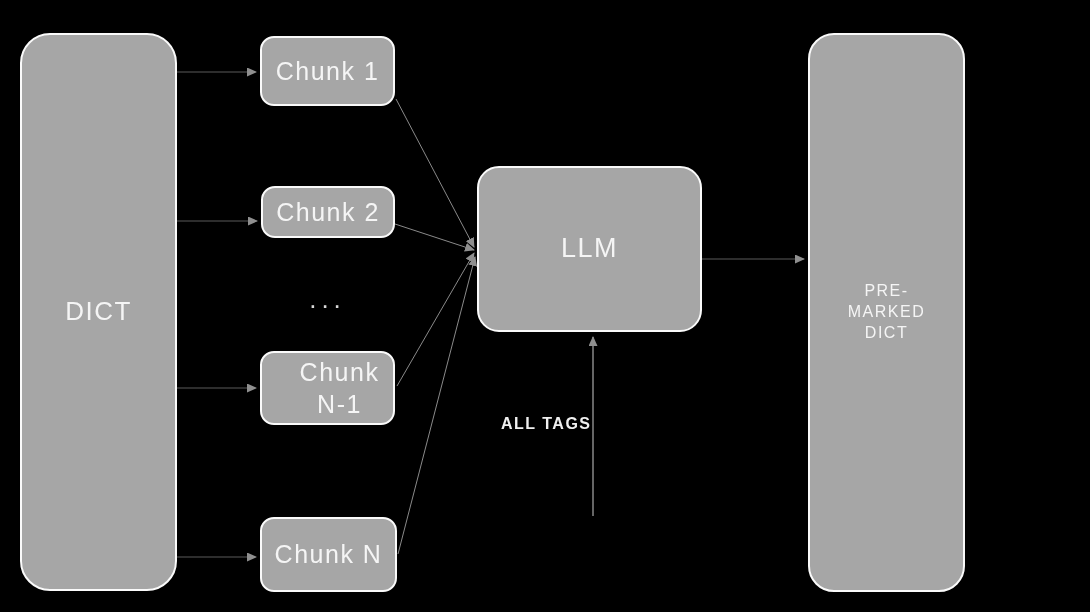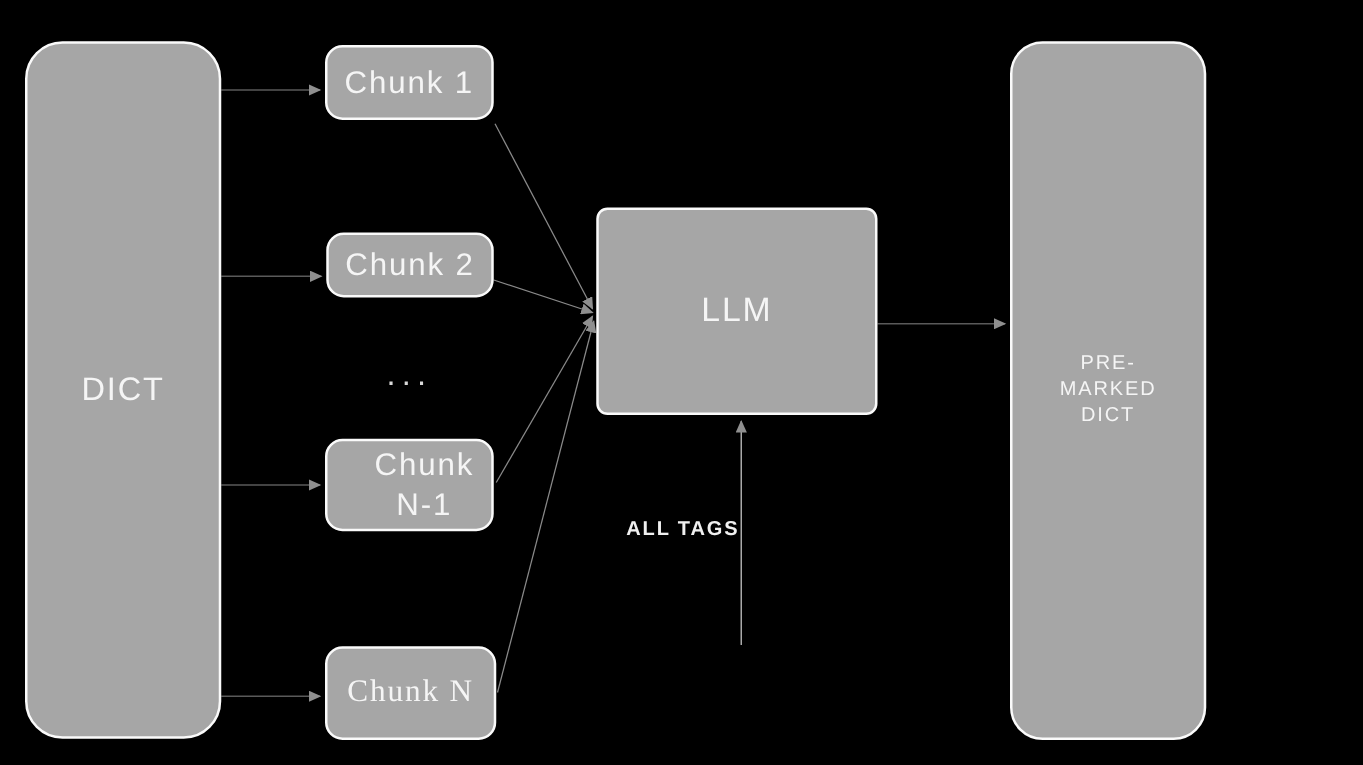--- a/index.html
+++ b/index.html
@@ -42,25 +42,25 @@
     color: var(--node-text);
     display: flex;
     align-items: center;
     justify-content: center;
     text-align: center;
     letter-spacing: 1.5px;
   }
   .node .label { white-space: pre-line; line-height: 1.3; }
 
   .node-dict    { left: 20px;  top: 33px;  width: 157px; height: 558px; border-radius: 30px; font-size: 26px; }
-  .node-chunk-1 { left: 260px; top: 36px;  width: 135px; height: 60px;  border-radius: 14px; font-size: 25px; }
+  .node-chunk-1 { left: 260px; top: 36px;  width: 135px; height: 70px;  border-radius: 14px; font-size: 25px; }
   .node-chunk-2 { left: 261px; top: 186px; width: 134px; height: 52px;  border-radius: 14px; font-size: 25px; }
   .node-chunk-n-minus-1 { left: 260px; top: 351px; width: 135px; height: 74px; border-radius: 14px; font-size: 25px; padding-left: 24px; }
-  .node-chunk-n { left: 260px; top: 517px; width: 137px; height: 75px;  border-radius: 14px; font-size: 25px; font-family: Liberation Serif, serif; }
-  .node-llm     { left: 477px; top: 166px; width: 225px; height: 166px; border-radius: 9px; font-size: 27px; }
+  .node-chunk-n { left: 260px; top: 517px; width: 137px; height: 75px;  border-radius: 14px; font-size: 25px; }
+  .node-llm     { left: 477px; top: 166px; width: 225px; height: 166px; border-radius: 22px; font-size: 27px; }
   .node-pre     { left: 808px; top: 33px;  width: 157px; height: 559px; border-radius: 26px; font-size: 16px; }
 
   .ellipsis-label {
     position: absolute;
     left: 260px; top: 286px; width: 135px;
     text-align: center;
     color: var(--ellipsis);
     font-size: 26px;
     letter-spacing: 5px;
     line-height: 1;

